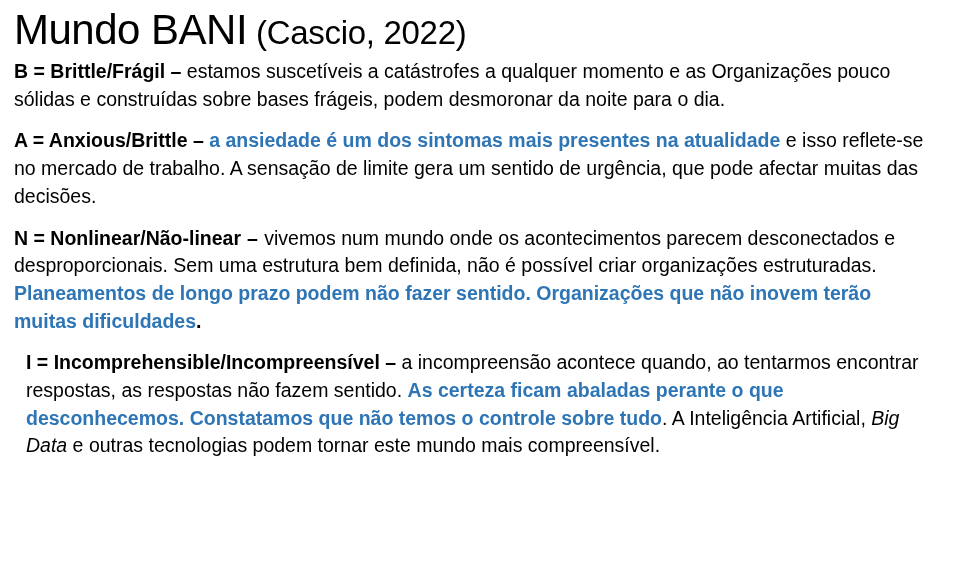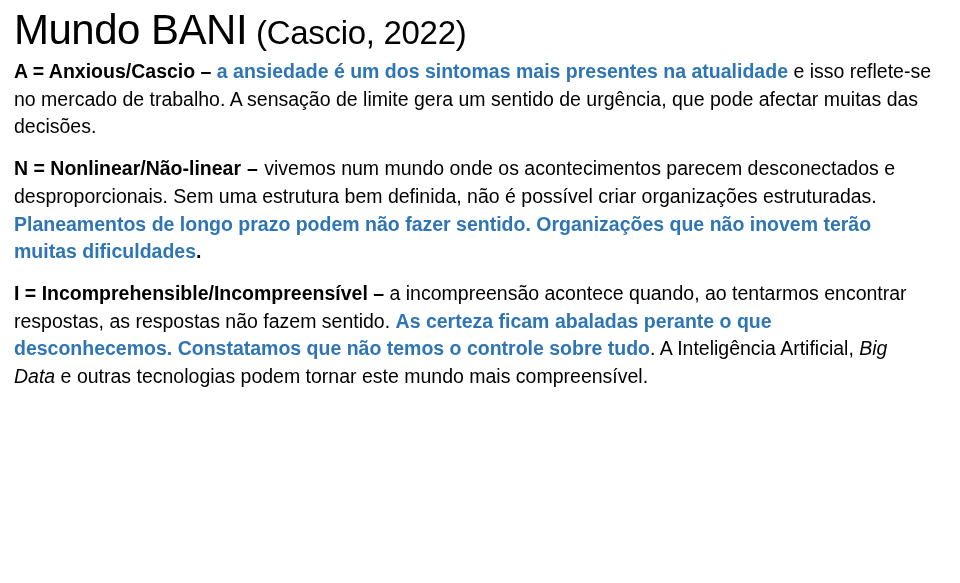--- a/index.html
+++ b/index.html
@@ -38,20 +38,21 @@
   }
   .para {
     font-size: 19.5px;
     line-height: 1.42;
     margin: 0 0 14px 0;
     max-width: 935px;
     text-align: left;
   }
   .para:last-child {
     margin-bottom: 0;
+    margin-left: 12px;
   }
   .lead {
     font-weight: bold;
   }
   .blue {
     color: #2e75b6;
     font-weight: bold;
   }
   .ital {
     font-style: italic;
@@ -63,23 +64,26 @@
 </head>
 <body>
 
 <div class="slide">
 
   <h1 class="title-line">
     <span class="title-main">Mundo BANI</span>
     <span class="title-sub">(Cascio, 2022)</span>
   </h1>
 
+  <p class="para">
+    <span class="lead">B = Brittle/Frágil</span><span class="lead"> – </span><span>estamos suscetíveis a catástrofes a qualquer momento e as Organizações pouco sólidas e construídas sobre bases frágeis, podem desmoronar da noite para o dia.</span>
+  </p>
 
   <p class="para">
-    <span class="lead">A = Anxious/Cascio</span><span class="lead"> – </span><span class="blue">a ansiedade é um dos sintomas mais presentes na atualidade</span><span> e isso reflete-se no mercado de trabalho. A sensação de limite gera um sentido de urgência, que pode afectar muitas das decisões.</span>
+    <span class="lead">A = Anxious/Brittle</span><span class="lead"> – </span><span class="blue">a ansiedade é um dos sintomas mais presentes na atualidade</span><span> e isso reflete-se no mercado de trabalho. A sensação de limite gera um sentido de urgência, que pode afectar muitas das decisões.</span>
   </p>
 
   <p class="para">
     <span class="lead">N = Nonlinear/Não-linear</span><span class="lead nbsp-gap"> –  </span><span>vivemos num mundo onde os acontecimentos parecem desconectados e desproporcionais. Sem uma estrutura bem definida, não é possível criar organizações estruturadas. </span><span class="blue">Planeamentos de longo prazo podem não fazer sentido. Organizações que não inovem terão muitas dificuldades</span><span class="lead">.</span>
   </p>
 
   <p class="para">
     <span class="lead">I  = Incomprehensible/Incompreensível</span><span class="lead"> – </span><span>a incompreensão acontece quando, ao tentarmos encontrar respostas, as respostas não fazem sentido. </span><span class="blue">As certeza ficam abaladas perante o que desconhecemos. Constatamos que não temos o controle sobre tudo</span><span>. A Inteligência Artificial, </span><span class="ital">Big Data</span><span> e outras tecnologias podem tornar este mundo mais compreensível.</span>
   </p>
 

